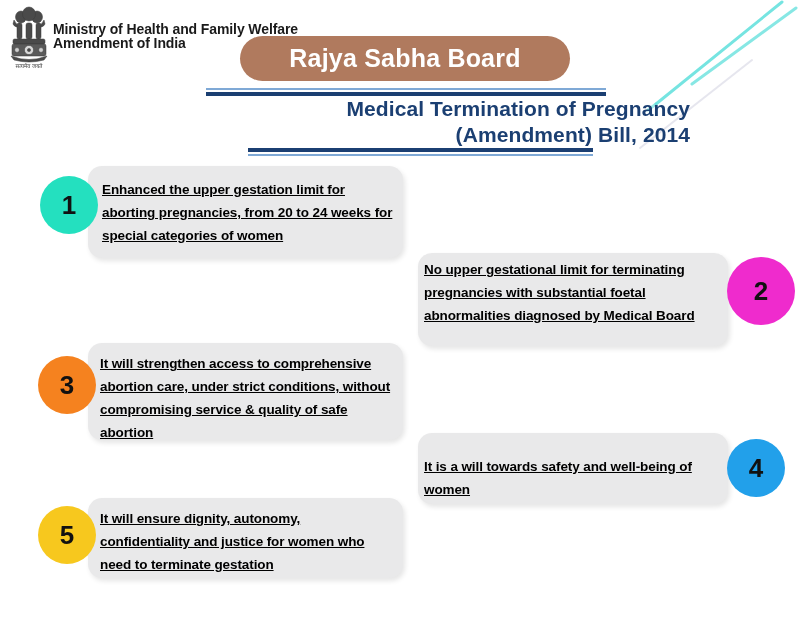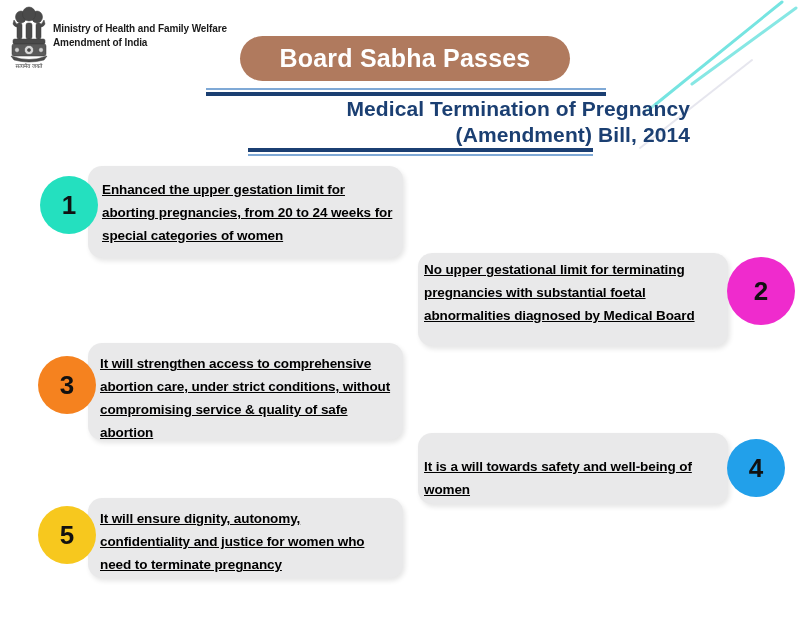--- a/index.html
+++ b/index.html
@@ -19,21 +19,21 @@
   
   .streaks { position:absolute; top:0; right:0; width:190px; height:150px;
              pointer-events:none; }
 
   
   .emblem-wrap { position:absolute; left:6px; top:6px; width:46px; height:66px; }
   .emblem-wrap svg { display:block; }
 
   .ministry { position:absolute; left:53px; top:22px; width:260px; }
   .ministry div {
-    font-size:10px; font-weight:bold; color:#1a1a1a;
+    font-size:14px; font-weight:bold; color:#1a1a1a;
     line-height:14px; letter-spacing:-0.1px;
   }
 
   
   .pill {
     position:absolute; left:240px; top:36px;
     width:330px; height:45px;
     background:#b07a5e;
     border-radius:23px;
     display:flex; align-items:center; justify-content:center;
@@ -130,21 +130,21 @@
       <text x="23" y="62" font-size="5.5" fill="#3a3a3a" text-anchor="middle" font-family="'DejaVu Sans', sans-serif">सत्यमेव जयते</text>
     </svg>
   </div>
 
   <div class="ministry">
     <div>Ministry of Health and Family Welfare</div>
     <div>Amendment of India</div>
   </div>
 
   <div class="pill">
-    <span>Board Sabha Passes</span>
+    <span>Rajya Sabha Board</span>
   </div>
 
   <div class="rule rule-top">
     <div class="thin"></div>
     <div class="thick"></div>
   </div>
 
   <div class="title">
     <div>Medical Termination of Pregnancy</div>
     <div>(Amendment) Bill, 2014</div>
@@ -189,16 +189,16 @@
       </div>
     </div>
     <div class="card-text right" style="left:424px; top:455px; width:290px;">It is a will towards safety and well-being of women</div>
   </div>
 
   <div class="point">
     <div class="card" style="left:88px; top:498px; width:315px; height:80px;"></div>
     <div class="badge" style="left:38px; top:506px; width:58px; height:58px; background:#f7c81e;">
       <span>5</span>
     </div>
-    <div class="card-text left" style="left:100px; top:507px; width:292px;">It will ensure dignity, autonomy, confidentiality and justice for women who need to terminate pregnancy</div>
+    <div class="card-text left" style="left:100px; top:507px; width:292px;">It will ensure dignity, autonomy, confidentiality and justice for women who need to terminate gestation</div>
   </div>
 
 </div>
 
 </body></html>

